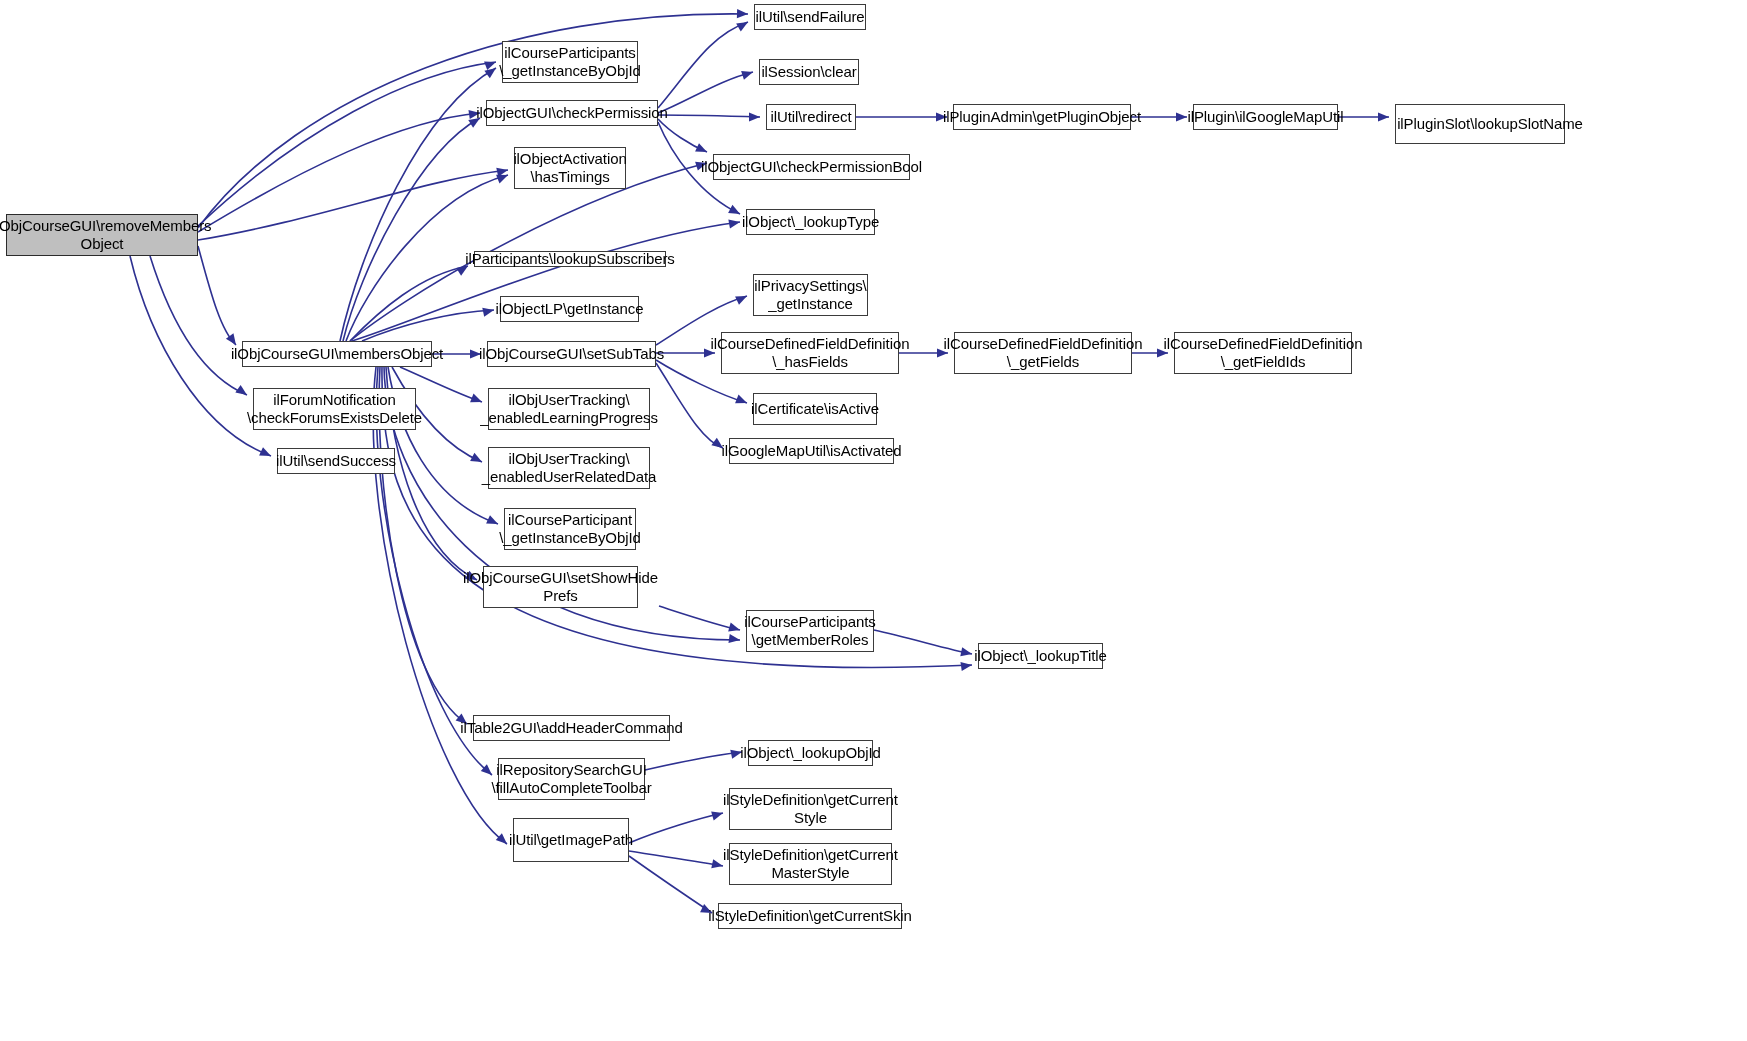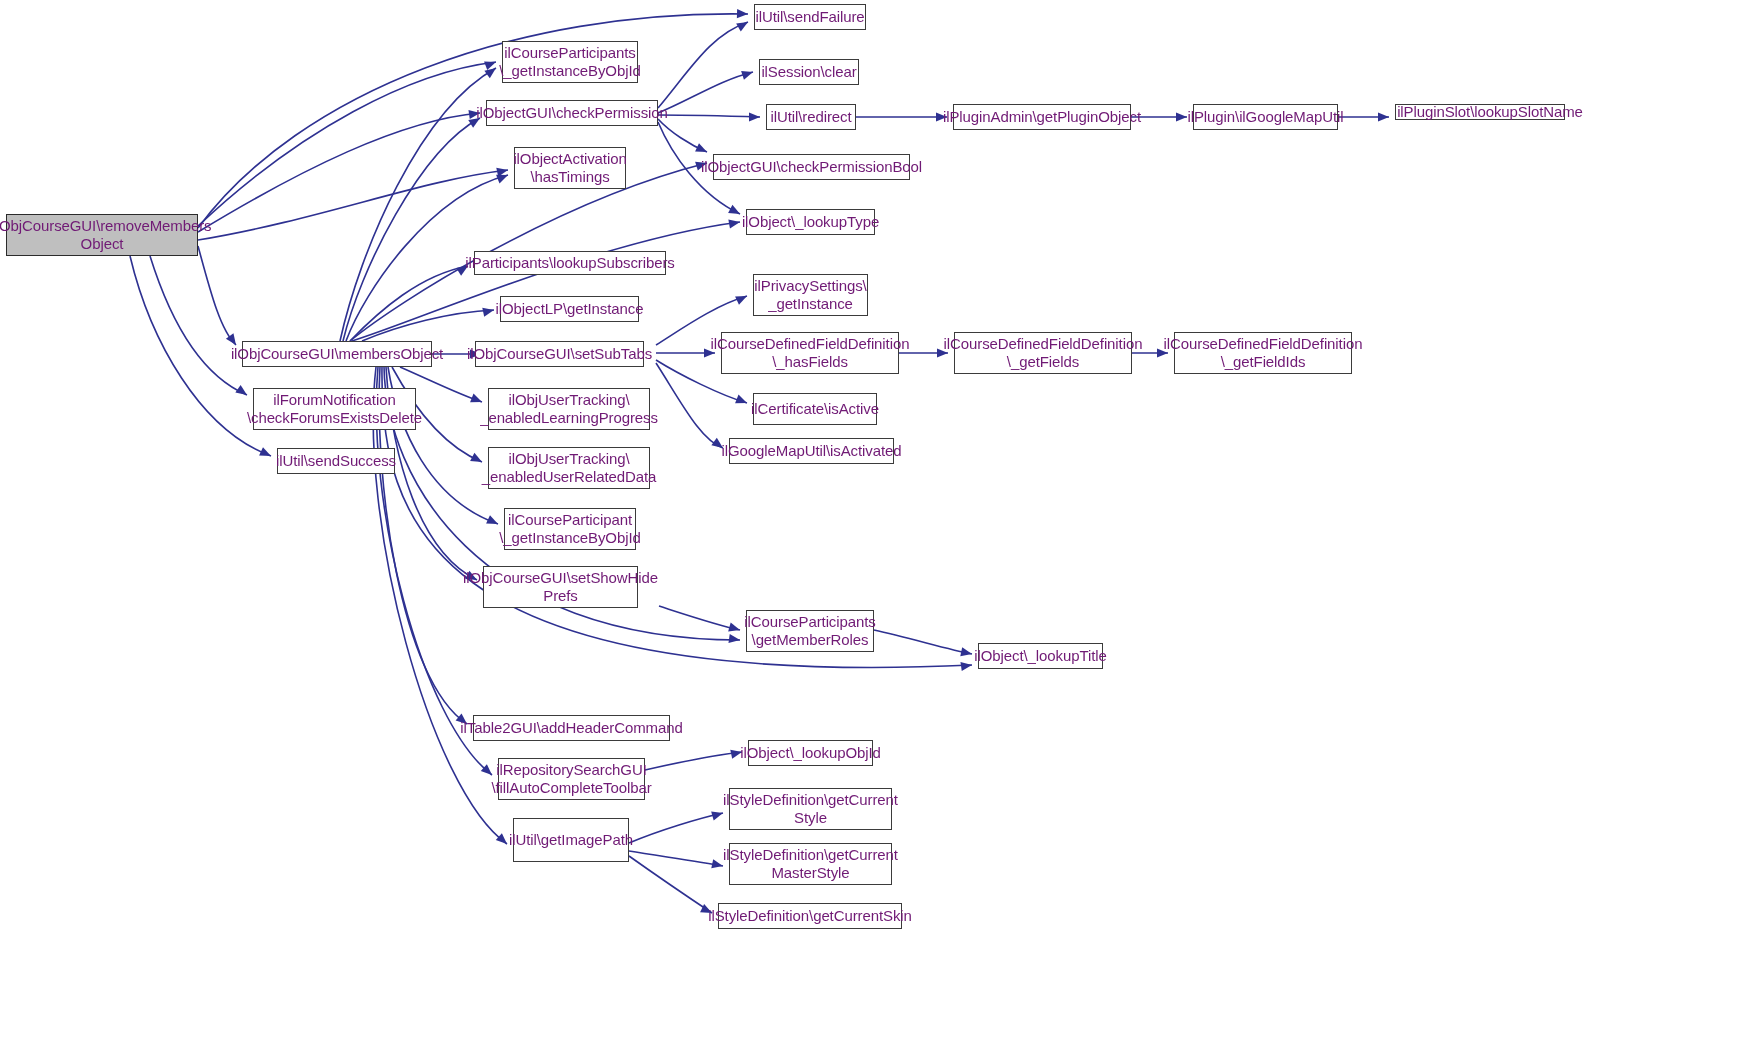--- a/index.html
+++ b/index.html
@@ -17,21 +17,21 @@
     left:0; top:0;
     width:1747px;
     height:1041px;
     pointer-events:none;
   }
   .node{
     position:absolute;
     box-sizing:border-box;
     border:1px solid #3b3b3b;
     background:#ffffff;
-    color:#701a75;
+    color:#000000;
     display:flex;
     align-items:center;
     justify-content:center;
     text-align:center;
     font-size:15px;
     line-height:18px;
     white-space:pre;
     letter-spacing:-0.1px;
   }
   .node.root{
@@ -150,25 +150,25 @@
       <div class="node" style="left: 486px; top: 100px; width: 172px; height: 26px;">ilObjectGUI\checkPermission</div>
       <div class="node" style="left: 514px; top: 147px; width: 112px; height: 42px;">ilObjectActivation
 \hasTimings</div>
       <div class="node" style="left: 754px; top: 4px; width: 112px; height: 26px;">ilUtil\sendFailure</div>
       <div class="node" style="left: 759px; top: 59px; width: 100px; height: 26px;">ilSession\clear</div>
       <div class="node" style="left: 766px; top: 104px; width: 90px; height: 26px;">ilUtil\redirect</div>
       <div class="node" style="left: 713px; top: 154px; width: 197px; height: 26px;">ilObjectGUI\checkPermissionBool</div>
       <div class="node" style="left: 746px; top: 209px; width: 129px; height: 26px;">ilObject\_lookupType</div>
       <div class="node" style="left: 953px; top: 104px; width: 178px; height: 26px; text-align: right;">ilPluginAdmin\getPluginObject</div>
       <div class="node" style="left: 1193px; top: 104px; width: 145px; height: 26px;">ilPlugin\ilGoogleMapUtil</div>
-      <div class="node" style="left: 1395px; top: 104px; width: 170px; height: 16px; padding-left: 20px;">ilPluginSlot\lookupSlotName</div>
-      <div class="node" style="left: 474px; top: 251px; width: 192px; height: 24px;">ilParticipants\lookupSubscribers</div>
+      <div class="node" style="left: 1395px; top: 104px; width: 170px; height: 40px; padding-left: 20px;">ilPluginSlot\lookupSlotName</div>
+      <div class="node" style="left: 474px; top: 251px; width: 192px; height: 16px;">ilParticipants\lookupSubscribers</div>
       <div class="node" style="left: 500px; top: 296px; width: 139px; height: 26px;">ilObjectLP\getInstance</div>
       <div class="node" style="left: 242px; top: 341px; width: 190px; height: 26px;">ilObjCourseGUI\membersObject</div>
-      <div class="node" style="left: 475px; top: 341px; width: 169px; height: 26px;">ilObjCourseGUI\setSubTabs</div>
+      <div class="node" style="left: 487px; top: 341px; width: 169px; height: 26px;">ilObjCourseGUI\setSubTabs</div>
       <div class="node" style="left: 253px; top: 388px; width: 163px; height: 42px;">ilForumNotification
 \checkForumsExistsDelete</div>
       <div class="node" style="left: 277px; top: 448px; width: 118px; height: 26px;">ilUtil\sendSuccess</div>
       <div class="node" style="left: 753px; top: 274px; width: 115px; height: 42px;">ilPrivacySettings\
 _getInstance</div>
       <div class="node" style="left: 721px; top: 332px; width: 178px; height: 42px;">ilCourseDefinedFieldDefinition
 \_hasFields</div>
       <div class="node" style="left: 954px; top: 332px; width: 178px; height: 42px;">ilCourseDefinedFieldDefinition
 \_getFields</div>
       <div class="node" style="left: 1174px; top: 332px; width: 178px; height: 42px;">ilCourseDefinedFieldDefinition

